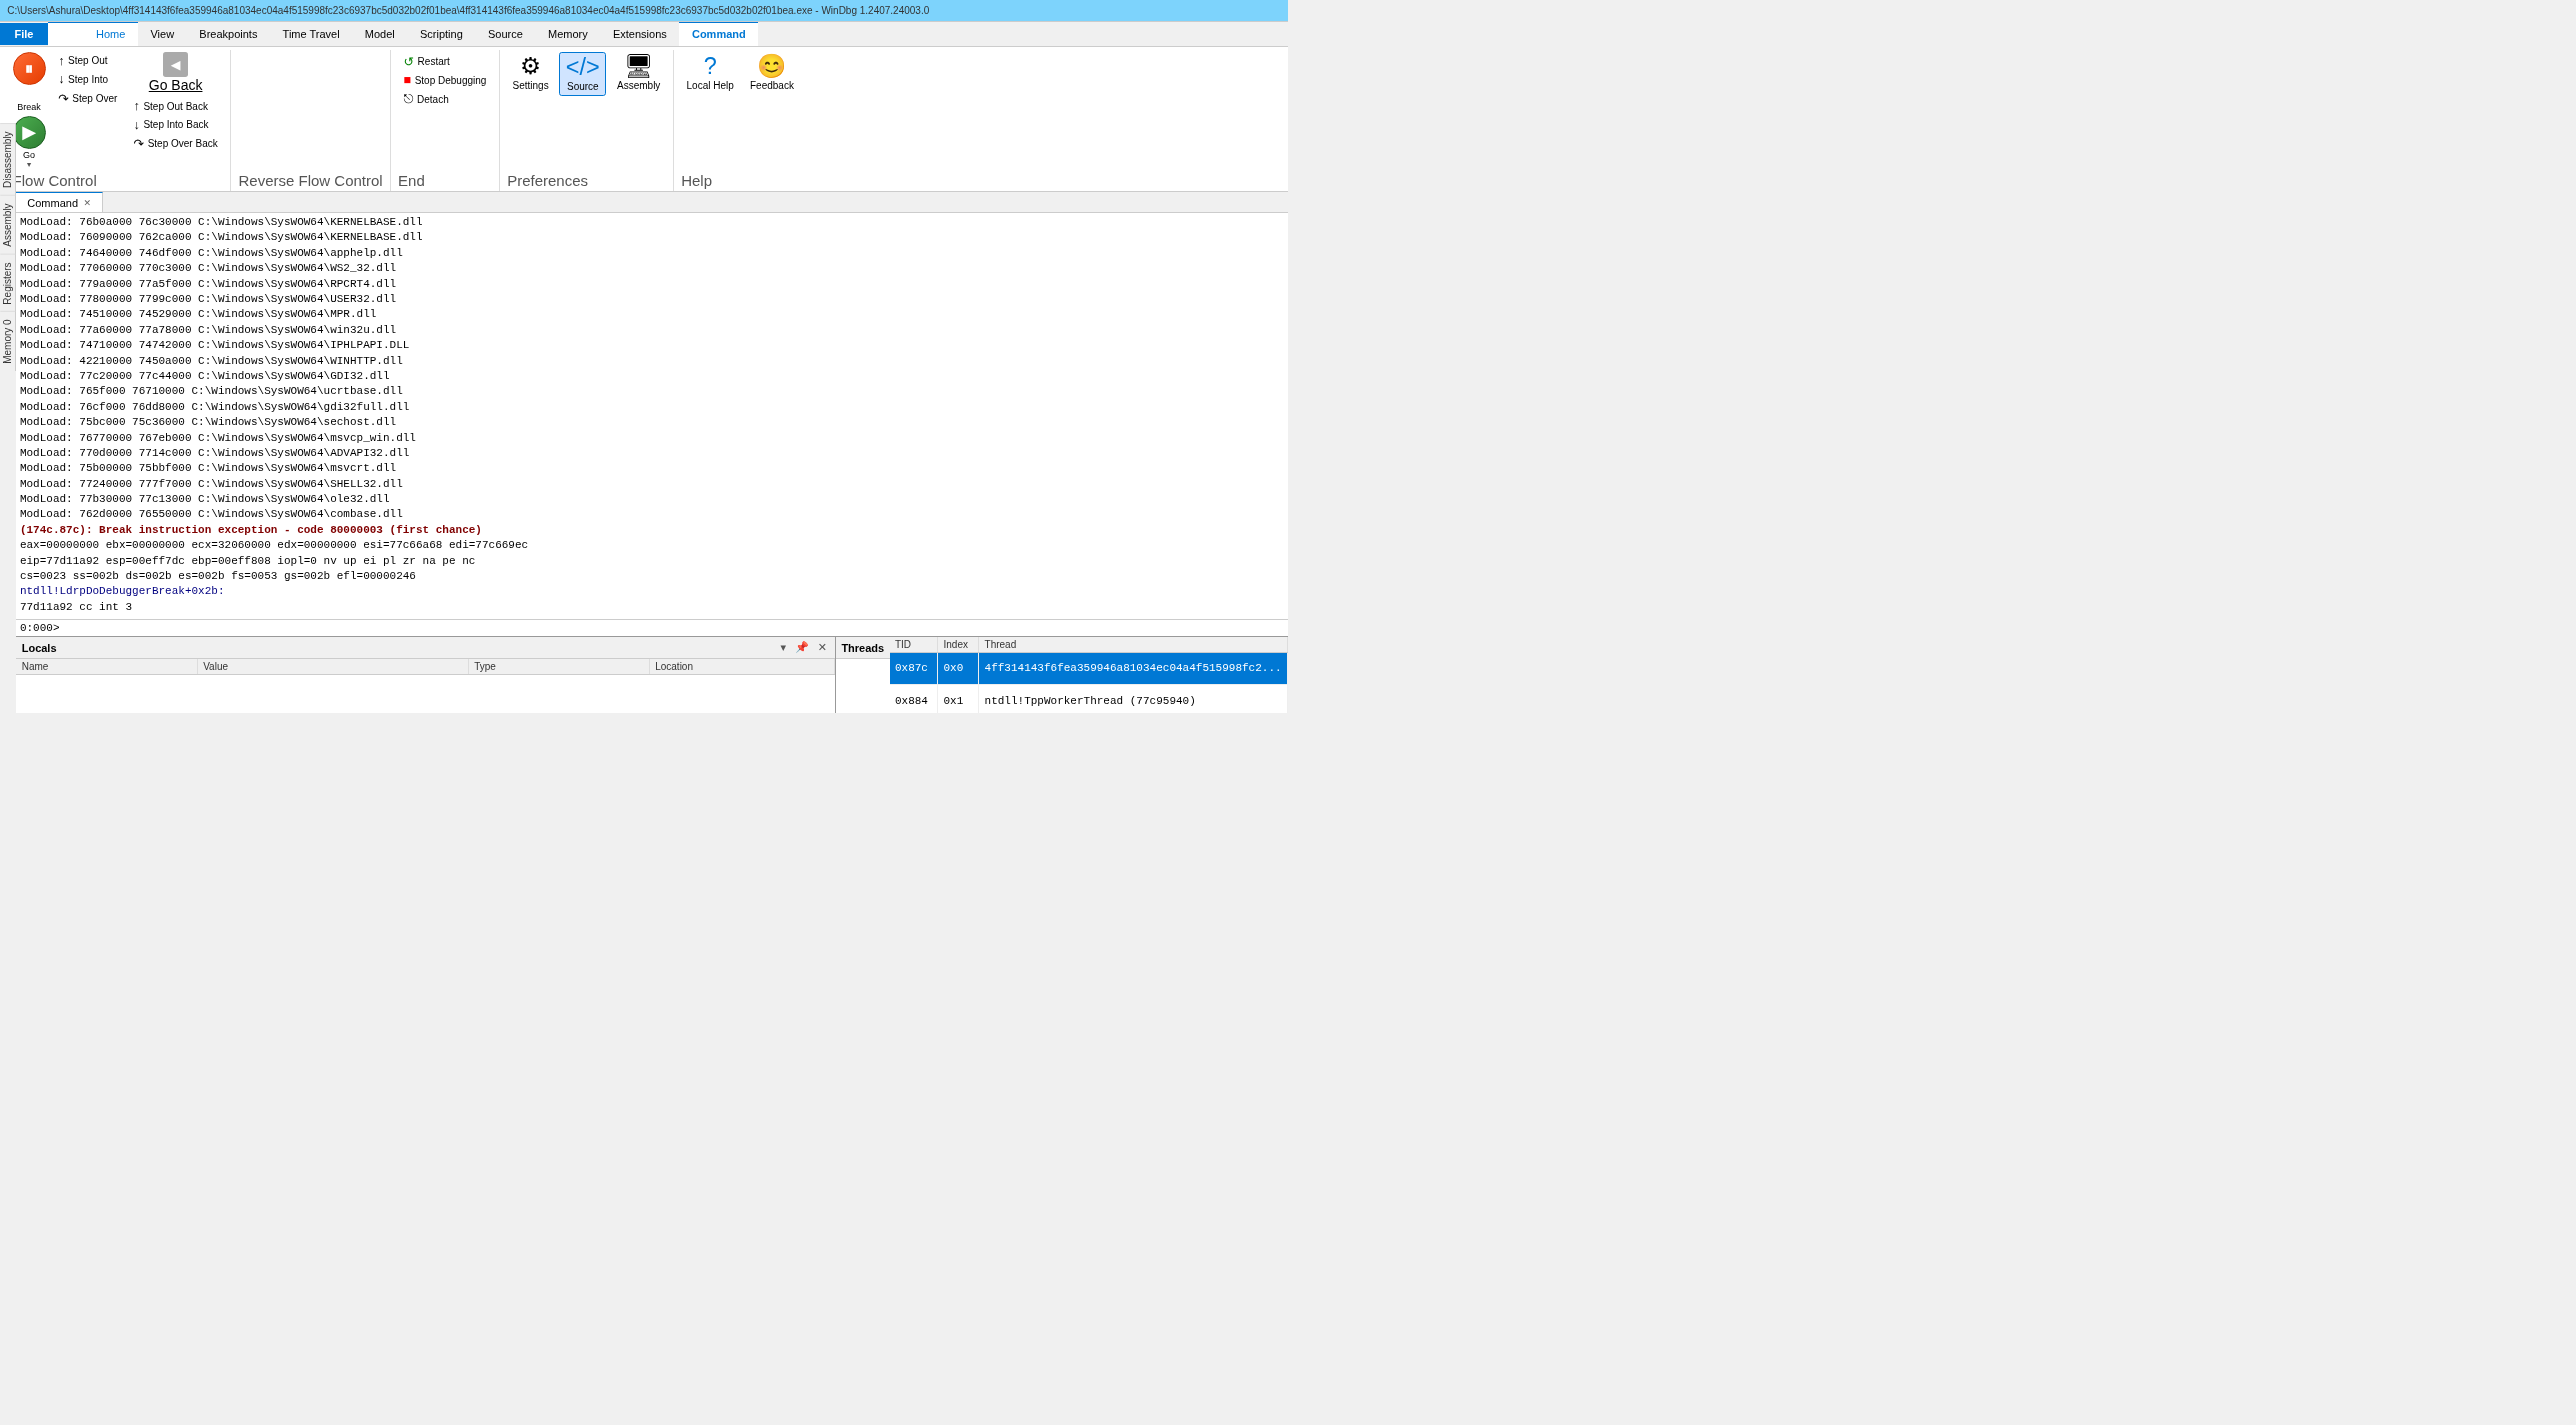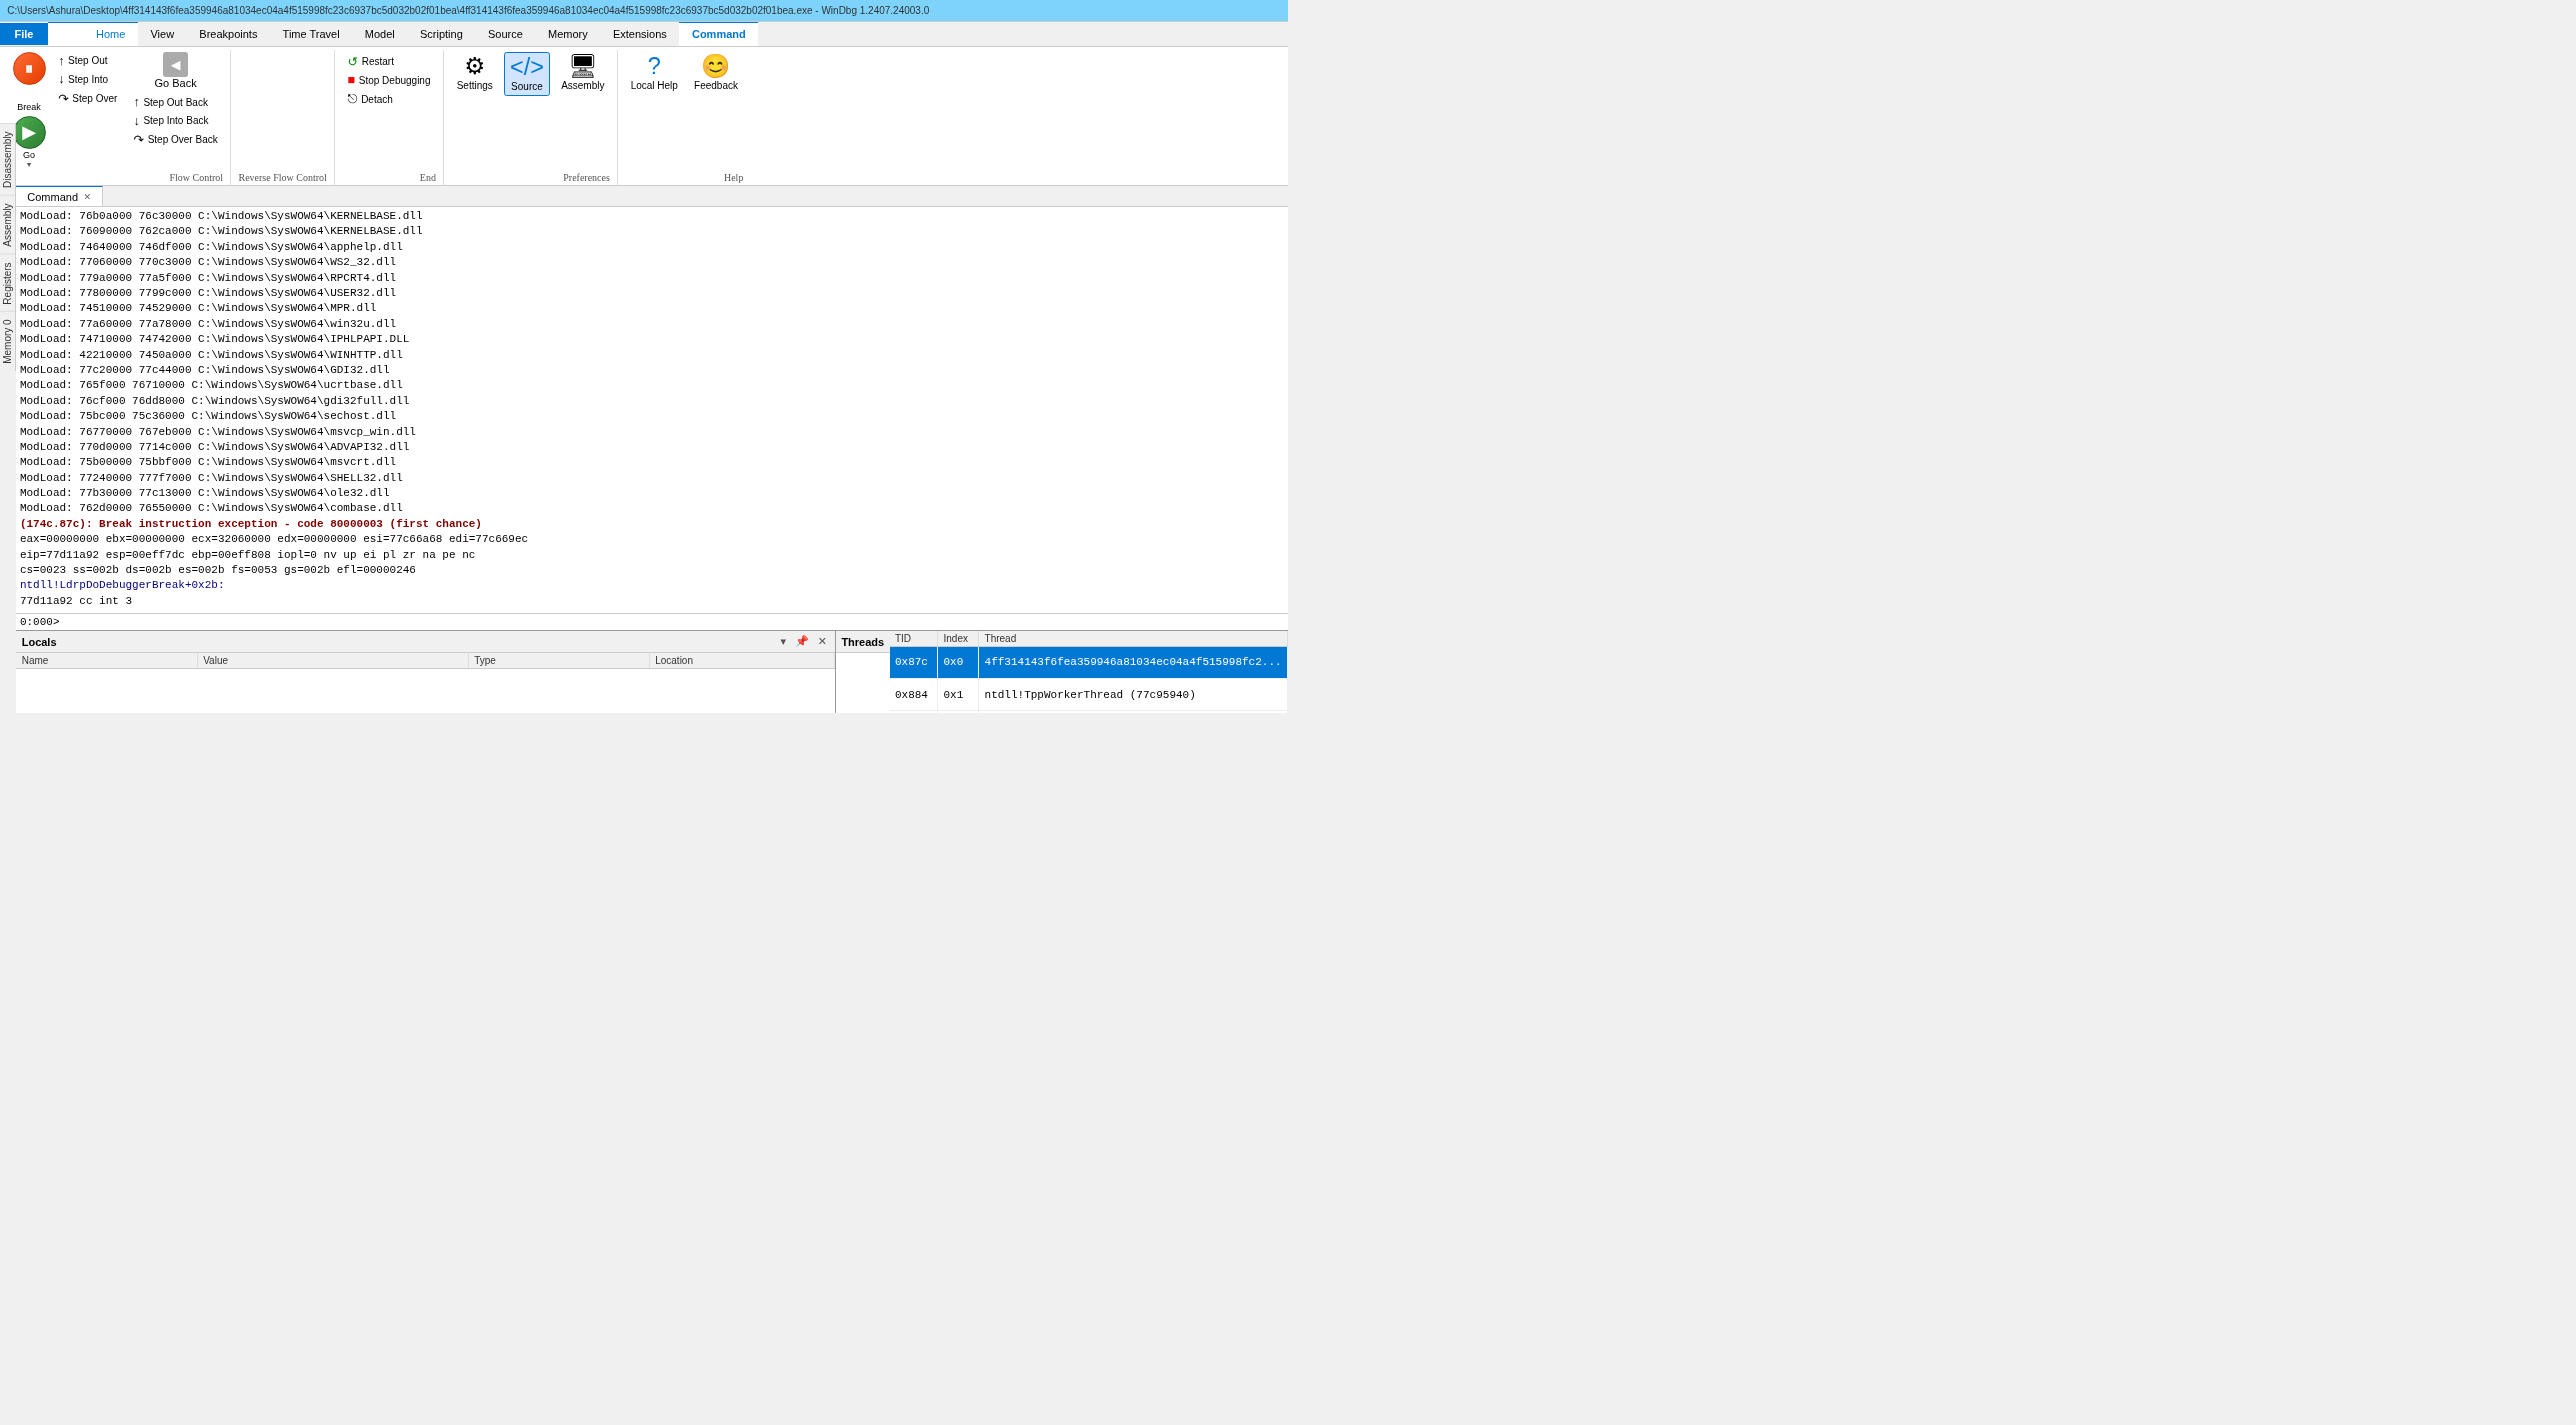--- a/index.html
+++ b/index.html
@@ -79,27 +79,26 @@
     .ribbon-group:last-child { border-right: none; }
 
     .ribbon-group-content {
       display: flex;
       align-items: flex-start;
       flex: 1;
       gap: 1.8px;
     }
 
     .ribbon-group-label {
-      font-size: 10px;
+      font-size: 15px;
       color: #555;
       margin-top: auto;
       padding-top: 3.6px;
-      text-align: right;
+      text-align: left;
       width: 100%;
-      font-family: Liberation Serif, serif;
     }
 
     .ribbon-btn {
       display: flex;
       flex-direction: column;
       align-items: center;
       cursor: pointer;
       padding: 2.7px 5.4px;
       border-radius: 2.7px;
       min-width: 43px;
@@ -416,21 +415,21 @@
         </button>
         <button class="ribbon-btn-small">
           <span class="icon-sm">↷</span>
           <span>Step Over</span>
         </button>
       </div>
 
       <div class="flow-col" style="margin-left:3.6px;">
         <div style="display:flex;flex-direction:column;align-items:center;margin-bottom:3.6px;">
           <div style="width:25px;height:25px;background:#aaa;border-radius:2.7px;display:flex;align-items:center;justify-content:center;cursor:pointer;color:#fff;font-size:12.6px;">◀</div>
-          <span style="font-size:11px;">Go Back</span>
+          <span style="font-size:14px;text-decoration:underline;">Go Back</span>
         </div>
         <button class="ribbon-btn-small">
           <span class="icon-sm">↑</span>
           <span>Step Out Back</span>
         </button>
         <button class="ribbon-btn-small">
           <span class="icon-sm">↓</span>
           <span>Step Into Back</span>
         </button>
         <button class="ribbon-btn-small">

